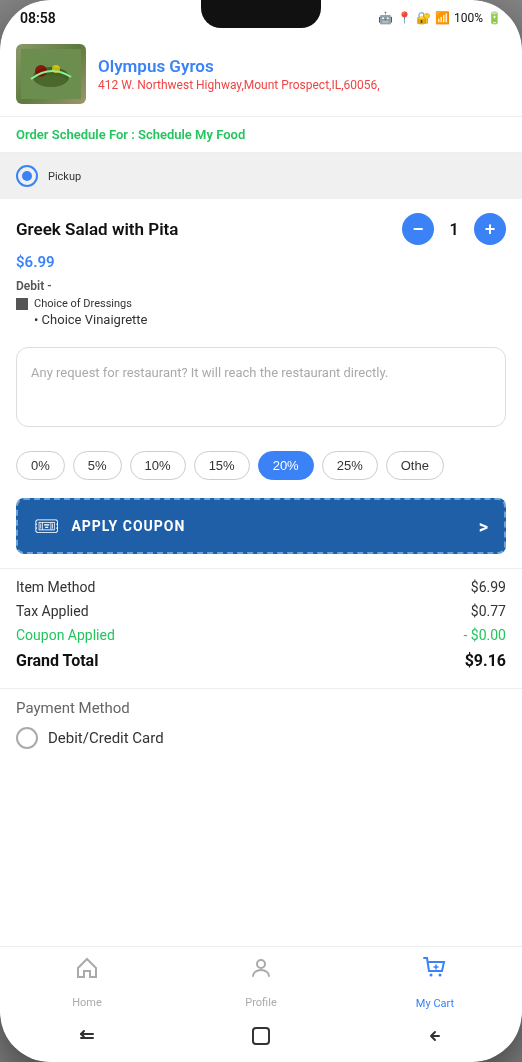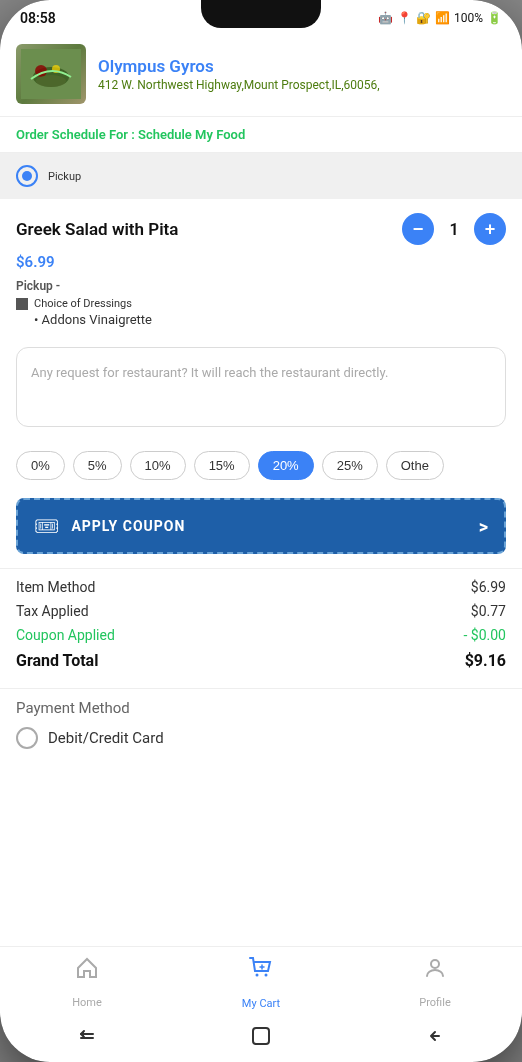--- a/index.html
+++ b/index.html
@@ -85,21 +85,21 @@
       width: 60px;
       height: 50px;
     }
     .restaurant-info h2 {
       font-size: 17px;
       font-weight: 600;
       color: #3B82F6;
     }
     .restaurant-info p {
       font-size: 12px;
-      color: #4d7c0f;
+      color: #ef4444;
       margin-top: 2px;
     }
 
     
     .order-schedule {
       padding: 10px 16px;
       font-size: 13px;
       font-weight: 600;
       color: #111;
       border-bottom: 1px solid #eee;
@@ -460,26 +460,26 @@
       <div class="qty-control">
         <button class="qty-btn qty-minus">−</button>
         <span class="qty-num">1</span>
         <button class="qty-btn qty-plus">+</button>
       </div>
     </div>
 
     <div class="item-price">$6.99</div>
 
     <div class="addons-section">
-      <div class="addons-label">Pickup -</div>
+      <div class="addons-label">Debit -</div>
       <div class="addon-item">
         <div class="addon-checkbox"></div>
         <span class="addon-name">Choice of Dressings</span>
       </div>
-      <div class="addon-sub">• Addons Vinaigrette</div>
+      <div class="addon-sub">• Choice Vinaigrette</div>
     </div>
 
     <div class="request-section">
       <div class="request-box">
         <span class="request-placeholder">Any request for restaurant? It will reach the restaurant directly.</span>
       </div>
     </div>
 
     <div class="tip-section">
       <div class="tip-options" id="tip-options-container">
@@ -535,39 +535,39 @@
   <div class="bottom-nav">
     <div class="nav-item">
       <span class="nav-icon">
         <svg width="24" height="24" viewBox="0 0 24 24" fill="none" xmlns="http://www.w3.org/2000/svg">
           <path d="M3 12L12 3L21 12V21H15V15H9V21H3V12Z" stroke="#aaa" stroke-width="2" fill="none"></path>
         </svg>
       </span>
       <span class="nav-label">Home</span>
     </div>
     <div class="nav-item">
+      <span class="nav-icon">
+        <svg width="24" height="24" viewBox="0 0 24 24" fill="none" xmlns="http://www.w3.org/2000/svg">
+          <circle cx="12" cy="8" r="4" stroke="#aaa" stroke-width="2" fill="none"></circle>
+          <path d="M4 20C4 16.6863 7.58172 14 12 14C16.4183 14 20 16.6863 20 20" stroke="#aaa" stroke-width="2" fill="none" stroke-linecap="round"></path>
+        </svg>
+      </span>
+      <span class="nav-label">Profile</span>
+    </div>
+    <div class="nav-item">
       <span class="nav-icon active">
         <svg width="26" height="26" viewBox="0 0 26 26" fill="none" xmlns="http://www.w3.org/2000/svg">
           <path d="M2 3H5L7 16H20L22 7H7" stroke="#3B82F6" stroke-width="2" fill="none" stroke-linecap="round"></path>
           <circle cx="9" cy="20" r="1.5" fill="#3B82F6"></circle>
           <circle cx="18" cy="20" r="1.5" fill="#3B82F6"></circle>
           <path d="M14 10V14M12 12H16" stroke="#3B82F6" stroke-width="1.5" stroke-linecap="round"></path>
         </svg>
       </span>
       <span class="nav-label active">My Cart</span>
     </div>
-    <div class="nav-item">
-      <span class="nav-icon">
-        <svg width="24" height="24" viewBox="0 0 24 24" fill="none" xmlns="http://www.w3.org/2000/svg">
-          <circle cx="12" cy="8" r="4" stroke="#aaa" stroke-width="2" fill="none"></circle>
-          <path d="M4 20C4 16.6863 7.58172 14 12 14C16.4183 14 20 16.6863 20 20" stroke="#aaa" stroke-width="2" fill="none" stroke-linecap="round"></path>
-        </svg>
-      </span>
-      <span class="nav-label">Profile</span>
-    </div>
   </div>
 
   <div class="system-nav">
     <div class="sys-btn">
       <svg width="20" height="20" viewBox="0 0 20 20">
         <path d="M4 8H16M4 12H16" stroke="#333" stroke-width="2" stroke-linecap="round"></path>
         <path d="M7 5L4 8L7 11" stroke="#333" stroke-width="2" stroke-linecap="round" stroke-linejoin="round"></path>
       </svg>
     </div>
     <div class="sys-btn">

